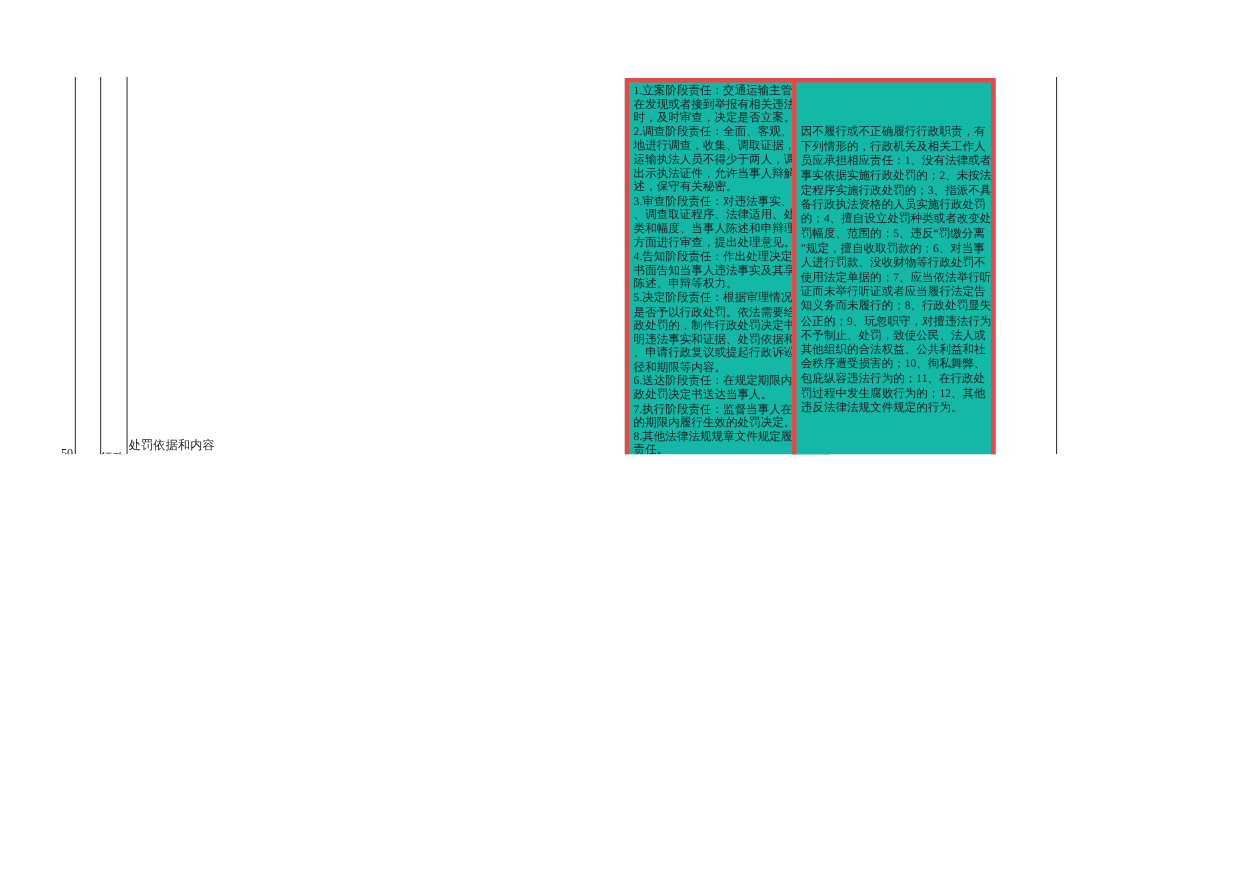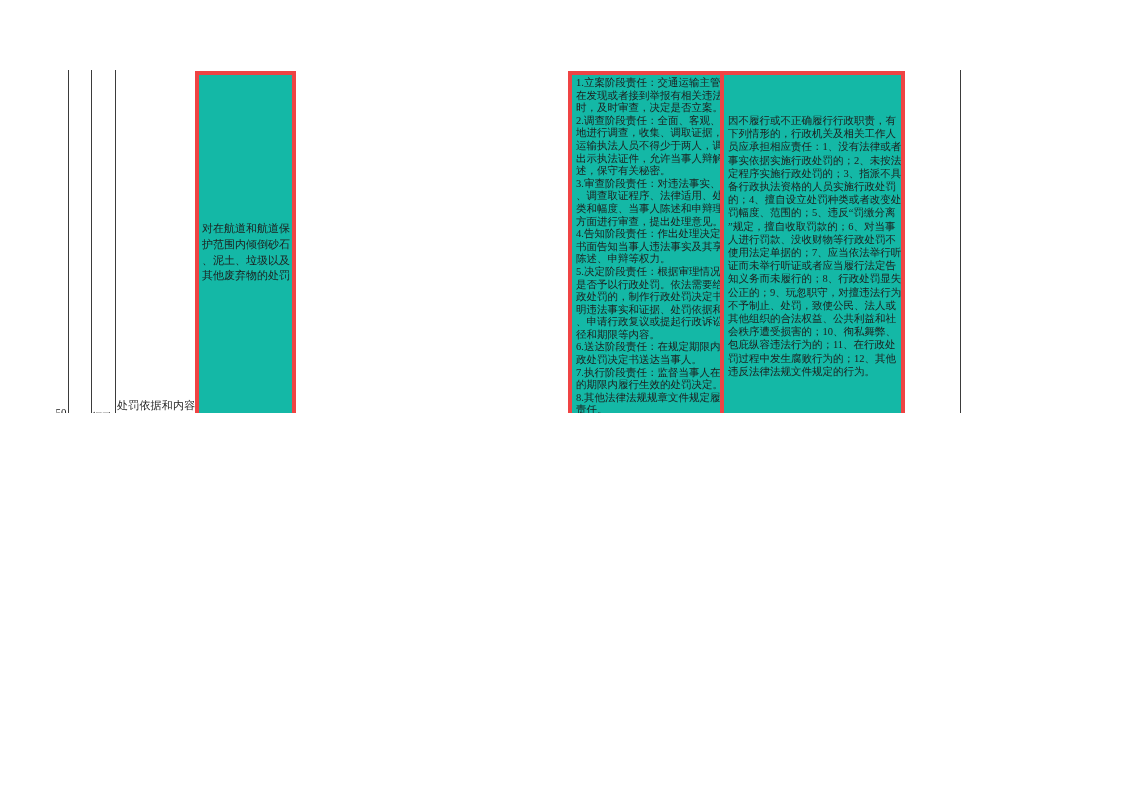--- a/index.html
+++ b/index.html
@@ -83,26 +83,20 @@
     <div class="vline vl-b"></div>
     <div class="vline vl-c"></div>
     <div class="vline vl-r"></div>
 
     <div class="cell row-num">50</div>
 
     <div class="cell power-type">行政</div>
 
     <div class="cell power-name">处罚依据和内容</div>
 
-    <div class="box box-sub">
-      <div class="sub-text">对在航道和航道保
-护范围内倾倒砂石
-、泥土、垃圾以及
-其他废弃物的处罚</div>
-    </div>
 
 
     <div class="box box-duty">
       <div class="duty-text">1.立案阶段责任：交通运输主管部门
 在发现或者接到举报有相关违法行为
 时，及时审查，决定是否立案。
 2.调查阶段责任：全面、客观、公正
 地进行调查，收集、调取证据，交通
 运输执法人员不得少于两人，调查时
 出示执法证件，允许当事人辩解陈

